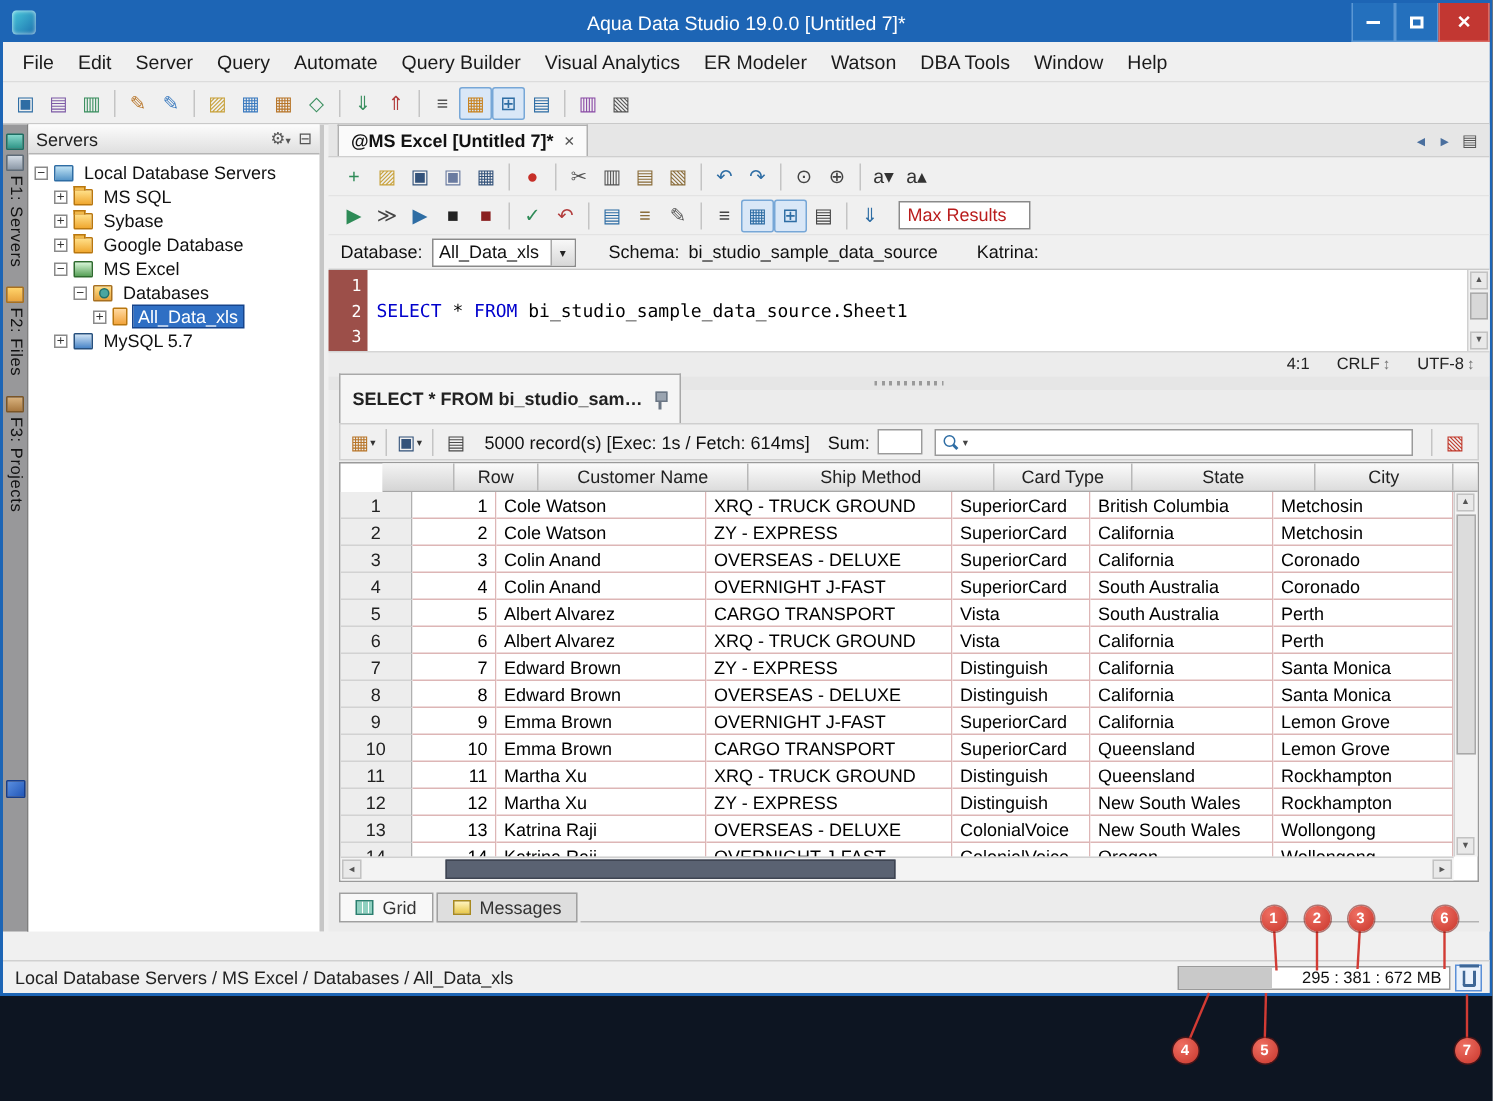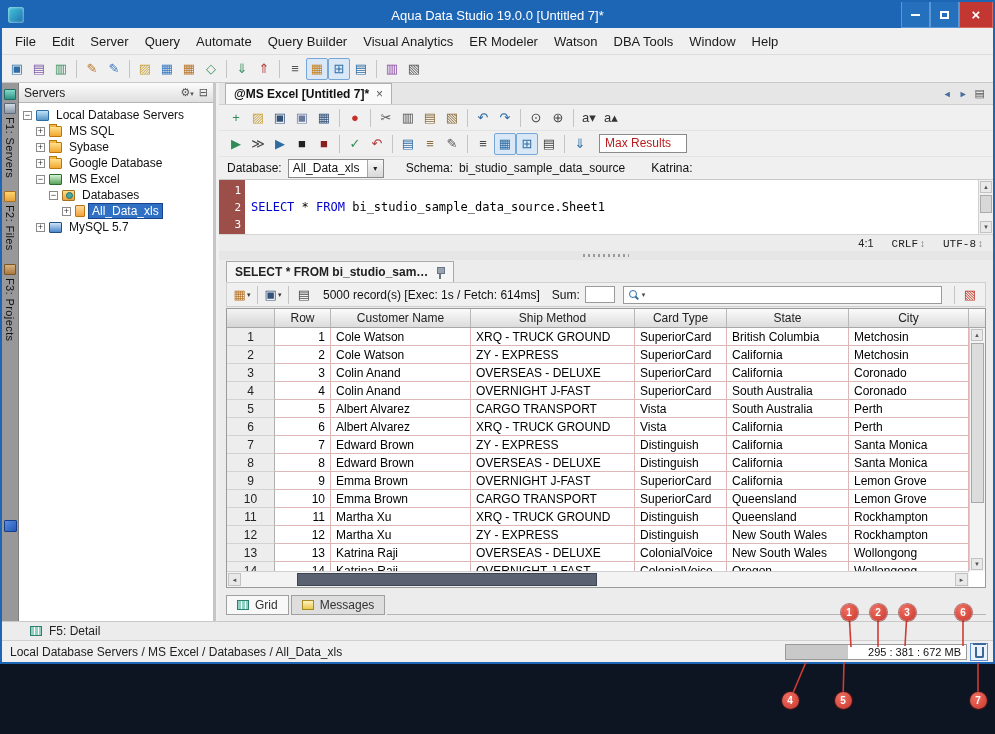--- a/index.html
+++ b/index.html
@@ -86,42 +86,42 @@
   #code{flex:1;font-family:"DejaVu Sans Mono",monospace;font-size:12px;padding:2px 0 0 6px;overflow:hidden;}
   .cline{height:17px;line-height:17px;white-space:pre;}
   .tk-kw{color:var(--keyword,#0000cc);}
   .tk-pl{color:#000;}
   .tk-go{color:var(--go_keyword,#007700);}
   #escroll{width:15px;background:#f0f0f0;border-left:1px solid #d0d0d0;position:relative;flex:none;}
   .sarr{position:absolute;left:1px;width:12px;height:12px;background:#e9e9e9;border:1px solid #c2c2c2;font-size:6px;color:#555;display:flex;align-items:center;justify-content:center;}
   .ethumb{position:absolute;left:1px;top:15px;width:12px;height:18px;background:#d8d8d8;border:1px solid #aaa;}
 
   #estatus{position:absolute;top:151px;left:0;right:0;height:17px;background:#ececec;border-top:1px solid #d5d5d5;display:flex;align-items:center;justify-content:flex-end;gap:18px;font-size:11px;color:#222;padding-right:10px;}
-  .echip i{font-style:normal;font-family:Liberation Mono, monospace;}
+  .echip i{font-style:normal;}
   .ud{font-style:normal;color:#777;font-size:10px;margin-left:2px;}
   #splitter{position:absolute;top:168px;left:0;right:0;height:9px;background:#e6e6e6;display:flex;align-items:center;justify-content:center;}
   .grip{width:46px;height:3px;background:repeating-linear-gradient(90deg,#9a9a9a 0 2px,transparent 2px 5px);}
 
   
   #results{position:absolute;top:177px;left:0;right:0;bottom:0;background:#ececec;}
   #rtabbar{position:absolute;top:0;left:7px;right:0;height:22px;display:flex;align-items:flex-end;}
-  .rtab{height:21px;background:#f5f5f5;border:1px solid #a8a8a8;border-bottom:none;display:flex;align-items:center;gap:7px;padding:4px 8px;font-size:12px;font-weight:bold;color:#222;text-align:right;}
+  .rtab{height:21px;background:#f5f5f5;border:1px solid #a8a8a8;border-bottom:none;display:flex;align-items:center;gap:7px;padding:16px 8px;font-size:12px;font-weight:bold;color:#222;text-align:right;}
   .pin{width:10px;height:13px;position:relative;}
   .pin::before{content:"";position:absolute;left:2px;top:1px;width:6px;height:5px;background:#9aa4b0;border:1px solid #6b7684;}
   .pin::after{content:"";position:absolute;left:4px;top:8px;width:2px;height:5px;background:#6b7684;}
   #rtoolbar{position:absolute;top:22px;left:7px;right:7px;height:25px;background:#f0f0f0;border:1px solid #cfcfcf;display:flex;align-items:center;padding:0 4px;font-size:12px;color:#111;}
   #records{margin:0 12px 0 8px;white-space:nowrap;}
   .sumbox{width:30px;height:17px;background:#fff;border:1px solid #9a9a9a;margin-left:5px;flex:none;}
   .searchbox{flex:1;height:18px;background:#fff;border:1px solid #9a9a9a;margin:0 8px;display:flex;align-items:center;padding-left:5px;gap:4px;}
   .mag{width:9px;height:9px;position:relative;display:inline-block;flex:none;}
   .mag::before{content:"";position:absolute;left:0;top:0;width:6px;height:6px;border:1.5px solid #2e6da4;border-radius:50%;}
   .mag::after{content:"";position:absolute;left:6px;top:7px;width:4px;height:1.5px;background:#2e6da4;transform:rotate(45deg);}
   .searchbox .sdd{font-size:7px;color:#444;}
 
-  #gridwrap{position:absolute;top:48px;left:7px;right:7px;height:280px;background:#fff;border:1px solid #9a9a9a;}
+  #gridwrap{position:absolute;top:48px;left:7px;right:7px;height:280px;background:#fff;border:1px solid #9a9a9a;padding-left:28px;}
   #ghead{display:flex;height:19px;background:linear-gradient(#fbfbfb,#dcdcdc);border-bottom:1px solid #a8a8a8;padding-right:16px;}
   .gh{border-right:1px solid #b8b8b8;display:flex;align-items:center;justify-content:center;font-size:12px;color:#222;overflow:hidden;white-space:nowrap;}
   .gh.corner{background:linear-gradient(#f3f3f3,#d5d5d5);}
   #grows{position:absolute;top:19px;left:0;right:16px;height:245px;overflow:hidden;}
   .grow{display:flex;height:18px;}
   .gc{border-right:1px solid var(--grid_line,#ddb6b6);border-bottom:1px solid var(--grid_line,#ddb6b6);font-size:12px;display:flex;align-items:center;padding:0 5px;color:#000;white-space:nowrap;overflow:hidden;background:#fff;}
   .gc.gut{background:#ededed;justify-content:center;border-right:1px solid #b0b0b0;border-bottom:1px solid #d2d2d2;color:#222;}
   .gc.num{justify-content:flex-end;}
   #vscroll{position:absolute;top:19px;right:0;bottom:16px;width:16px;background:#f3f3f3;border-left:1px solid #d0d0d0;}
   .vthumb{position:absolute;left:1px;top:15px;width:13px;height:160px;background:#dcdcdc;border:1px solid #a8a8a8;}
@@ -667,24 +667,20 @@
             </div>
             <div class="btab">
               <span class="bticon msgic"></span>
               <span>Messages</span>
             </div>
           </div>
         </div>
       </div>
     </div>
 
-    <div id="f5row">
-      <span class="bticon gridic"></span>
-      <span>F5: Detail</span>
-    </div>
     <div id="breadcrumb">
       <span>Local Database Servers / MS Excel / Databases / All_Data_xls</span>
       <div class="memwidget">
         <div class="memfill"></div>
         <span class="memtext">295 : 381 : 672 MB</span>
       </div>
       <div class="trashbtn">
         <span class="trash"></span>
       </div>
     </div>

